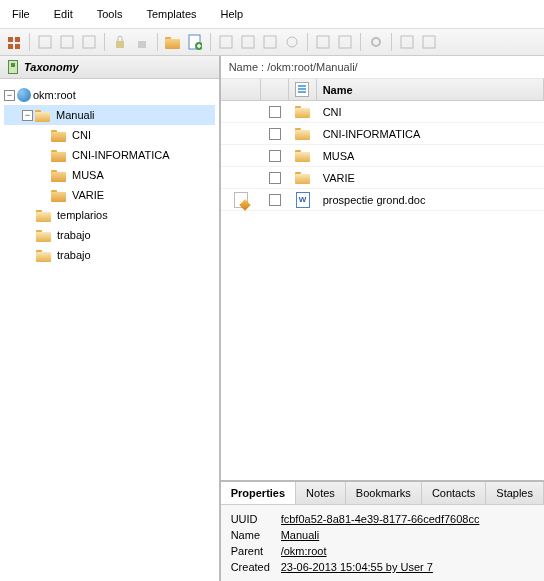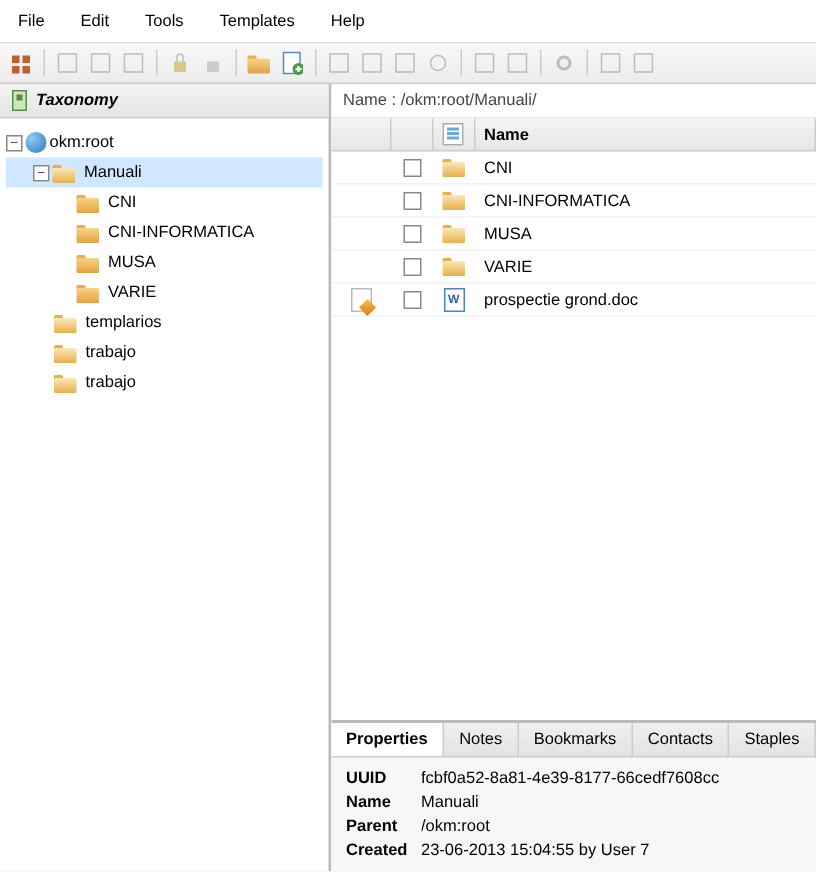--- a/index.html
+++ b/index.html
@@ -39,22 +39,22 @@
 .edit-icon { width:14px; height:16px; background:#fff; border:1px solid #bbb; position:relative; }
 .edit-icon::after{content:'';position:absolute;right:-2px;bottom:-2px;width:8px;height:8px;background:linear-gradient(135deg,#f6c24a,#d87a1a);transform:rotate(45deg);}
 .listpage-icon{width:14px;height:15px;background:#fff;border:1px solid #aaa;position:relative;}
 .listpage-icon::before{content:'';position:absolute;top:2px;left:2px;right:2px;height:2px;background:#6aa8e0;box-shadow:0 3px 0 #6aa8e0,0 6px 0 #6aa8e0;}
 .bottom { border-top: 2px solid #bbb; background: #f7f7f7; }
 .tabs { display: flex; background: linear-gradient(#f0f0f0,#e2e2e2); border-bottom: 1px solid #ccc; align-items: flex-end; }
 .tab { padding: 5px 10px; border-right: 1px solid #ccc; cursor: pointer; }
 .tab.active { background: #fff; font-weight: bold; }
 .props { padding: 6px 10px; }
 .prow { display: flex; padding: 2px 0; }
-.plabel { width: 50px; font-weight: bold; }
-.pval { flex: 1; white-space: nowrap; overflow: hidden; }
+.plabel { width: 50px; font-weight: normal; }
+.pval { flex: 1; white-space: nowrap; overflow: hidden; text-decoration: underline; }
 .tax-icon{width:14px;height:14px;position:relative;}
 .tax-icon::before{content:'';position:absolute;top:0;left:2px;right:2px;bottom:0;border:1px solid #5a8a4a;background:#cfe8b8;}
 .tax-icon::after{content:'';position:absolute;top:3px;left:5px;width:4px;height:4px;background:#5a8a4a;}
 </style>
 </head>
 <body>
 
 <div class="menubar">
   <span>File</span>
   <span>Edit</span>

